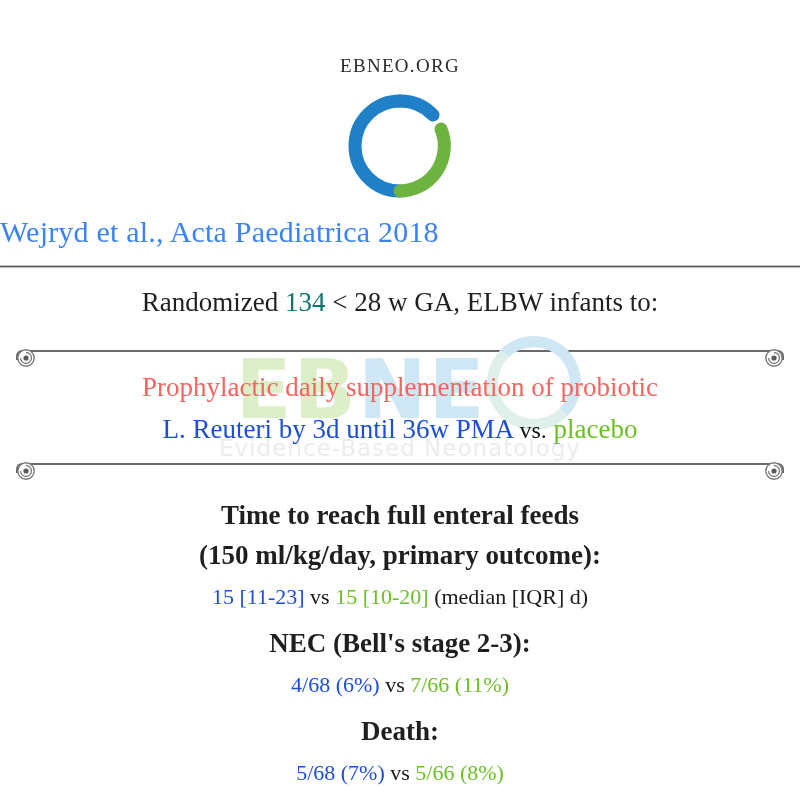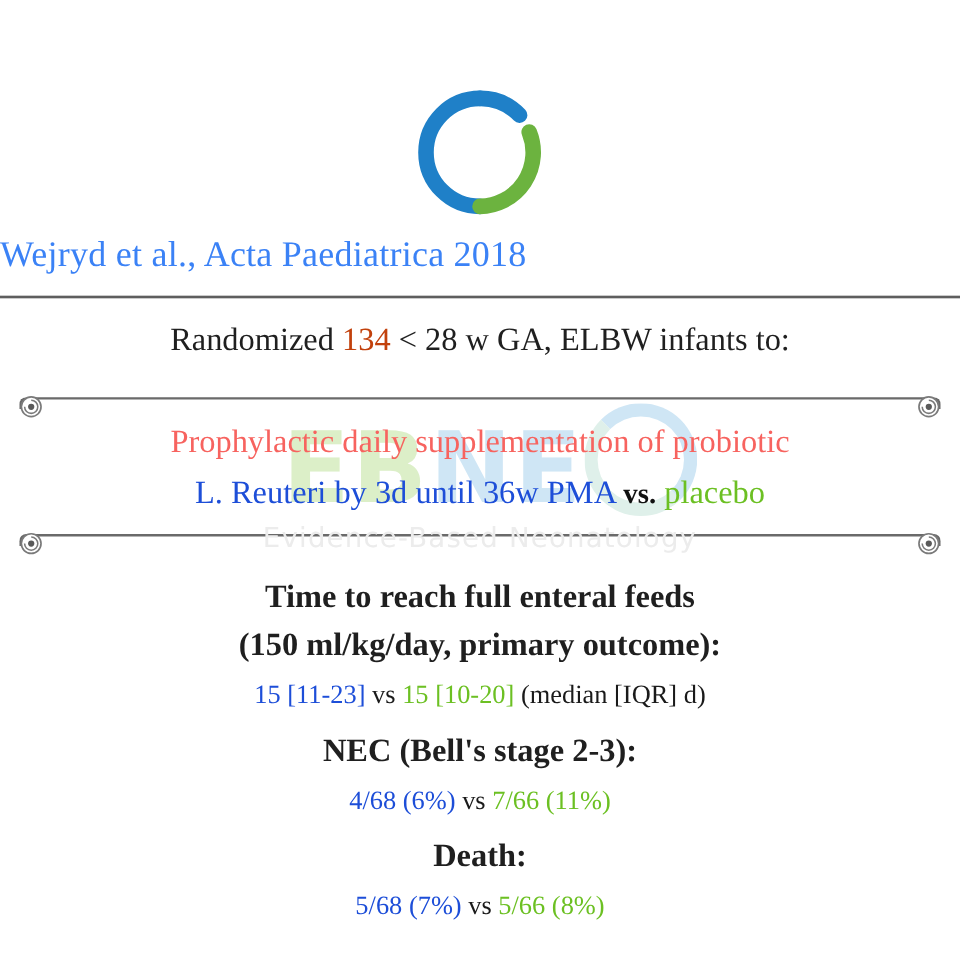--- a/index.html
+++ b/index.html
@@ -50,21 +50,21 @@
     margin-top: 16px;
     background: linear-gradient(to bottom, #bdbdbd 0 1px, #5e5e5e 1px 2px, #bdbdbd 2px 3px);
   }
 
   .randomized {
     text-align: center;
     font-size: 27px;
     margin-top: 19px;
     color: #1f1f1f;
   }
-  .num-blue { color: #c2410c; }
+  .num-blue { color: #0f766e; }
 
   
   .panel {
     position: relative;
     margin-top: 14px;
     padding: 14px 0 10px 0;
   }
   .bracket {
     position: relative;
     width: 100%;
@@ -106,21 +106,21 @@
   }
   .intervention-line {
     font-size: 27px;
     line-height: 42px;
     color: #f7635f;
   }
   .txt-red   { color: #1d4ed8; }
   .txt-green { color: #6cc023; }
   .txt-vs {
     color: #111111;
-    font-weight: bold;
+    font-weight: normal;
     font-size: 24px;
   }
 
   
   .watermark {
     position: absolute;
     top: 336px;
     left: 0;
     width: 100%;
     z-index: 1;
@@ -170,20 +170,21 @@
   .outcome-value {
     font-size: 22px;
     line-height: 44px;
   }
   .spacer-s { height: 4px; }
 </style>
 </head>
 <body>
 
 <div class="header">
+  <div class="brand-url">EBNEO.ORG</div>
 
   <div class="logo-wrap">
     <svg width="110" height="110" viewBox="0 0 110 110">
       <path d="M 55 10 A 45 45 0 0 0 55 100" fill="none" stroke="#1f80c8" stroke-width="13" stroke-linecap="round"></path>
       <path d="M 55 10 A 45 45 0 0 1 88 24" fill="none" stroke="#1f80c8" stroke-width="13" stroke-linecap="round"></path>
       <path d="M 96 38 A 45 45 0 0 1 55 100" fill="none" stroke="#6cb33f" stroke-width="13" stroke-linecap="round"></path>
     </svg>
   </div>
 
   <div class="citation">Wejryd et al., Acta Paediatrica 2018</div>

